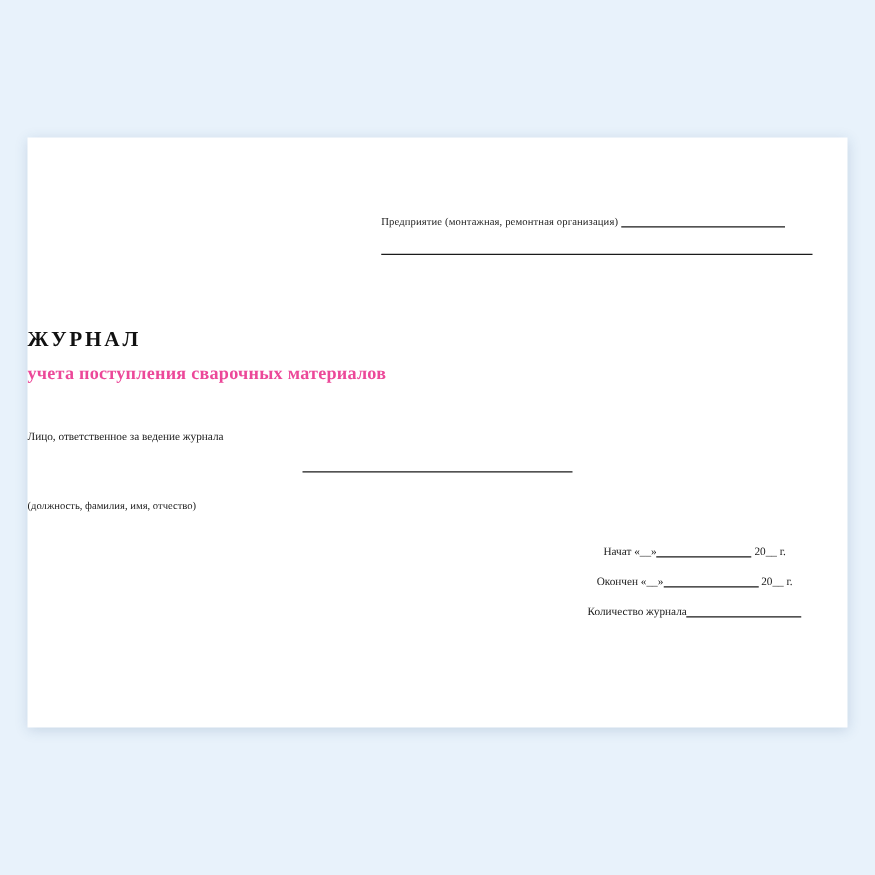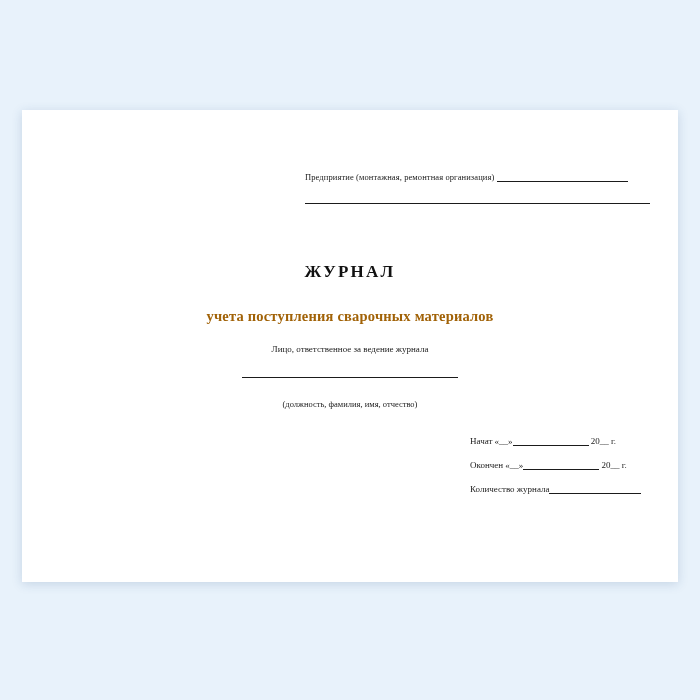--- a/index.html
+++ b/index.html
@@ -62,44 +62,44 @@
     border-bottom: 1px solid #1b1b1b;
     height: 1px;
   }
 
   
   .title-block {
     position: absolute;
     left: 0;
     right: 0;
     top: 152px;
-    text-align: center;
+    text-align: left;
   }
   .title-main {
     font-size: 17px;
     font-weight: bold;
     letter-spacing: 2.2px;
     color: #111;
   }
   .title-sub {
-    margin-top: 26px;
+    margin-top: 9px;
     font-size: 14.5px;
     font-weight: bold;
-    color: #a16207;
+    color: #ec4899;
     letter-spacing: 0.2px;
     font-family: Liberation Serif, serif;
   }
 
   
   .resp-block {
     position: absolute;
     left: 0;
     right: 0;
     top: 234px;
-    text-align: center;
+    text-align: left;
   }
   .resp-title {
     font-size: 9px;
     color: #1b1b1b;
   }
   .resp-rule {
     width: 216px;
     margin: 22px auto 0 auto;
     border-bottom: 1px solid #1b1b1b;
     height: 1px;
@@ -110,20 +110,21 @@
     color: #1b1b1b;
   }
 
   
   .dates-block {
     position: absolute;
     left: 448px;
     top: 326px;
     font-size: 9px;
     color: #1b1b1b;
+    text-align: center;
   }
   .date-row {
     margin-bottom: 14px;
     white-space: nowrap;
   }
   .date-row:last-child { margin-bottom: 0; }
   .u {
     display: inline-block;
     border-bottom: 1px solid #1b1b1b;
     height: 9px;

